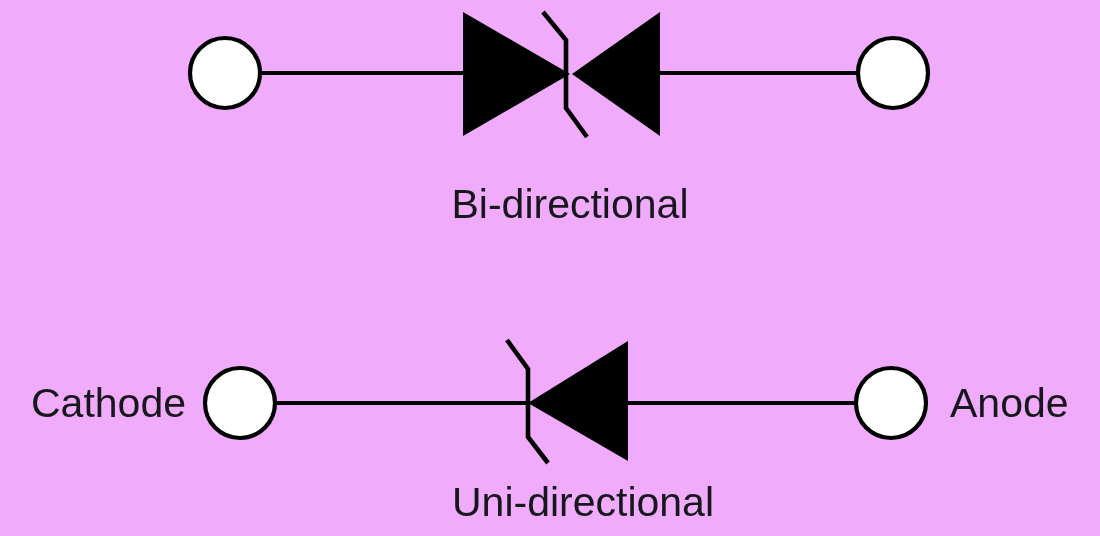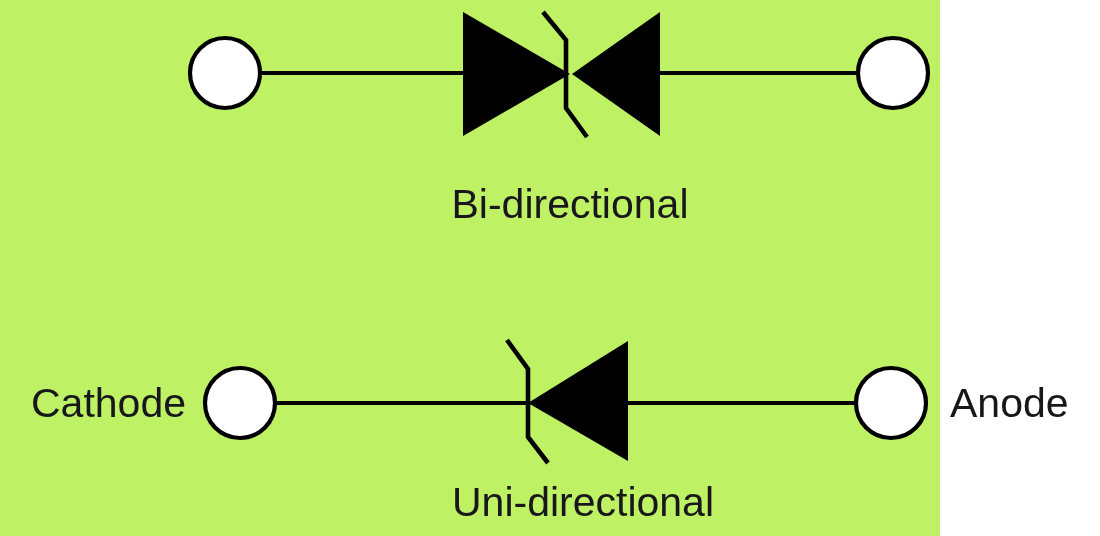--- a/index.html
+++ b/index.html
@@ -10,23 +10,23 @@
   }
   body {
     width: 1100px;
     height: 536px;
     font-family: "Liberation Sans", sans-serif;
     color: #17171c;
     overflow: hidden;
   }
   #diagram-root {
     position: relative;
-    width: 940px;
+    width: 1100px;
     height: 536px;
-    background: #bef264;
+    background: #f0abfc;
     text-align: center;
   }
   svg.schematic {
     display: block;
     width: 1100px;
     height: 536px;
   }
   .lead, .terminal, .zbar {
     stroke: #000000;
     fill: none;

